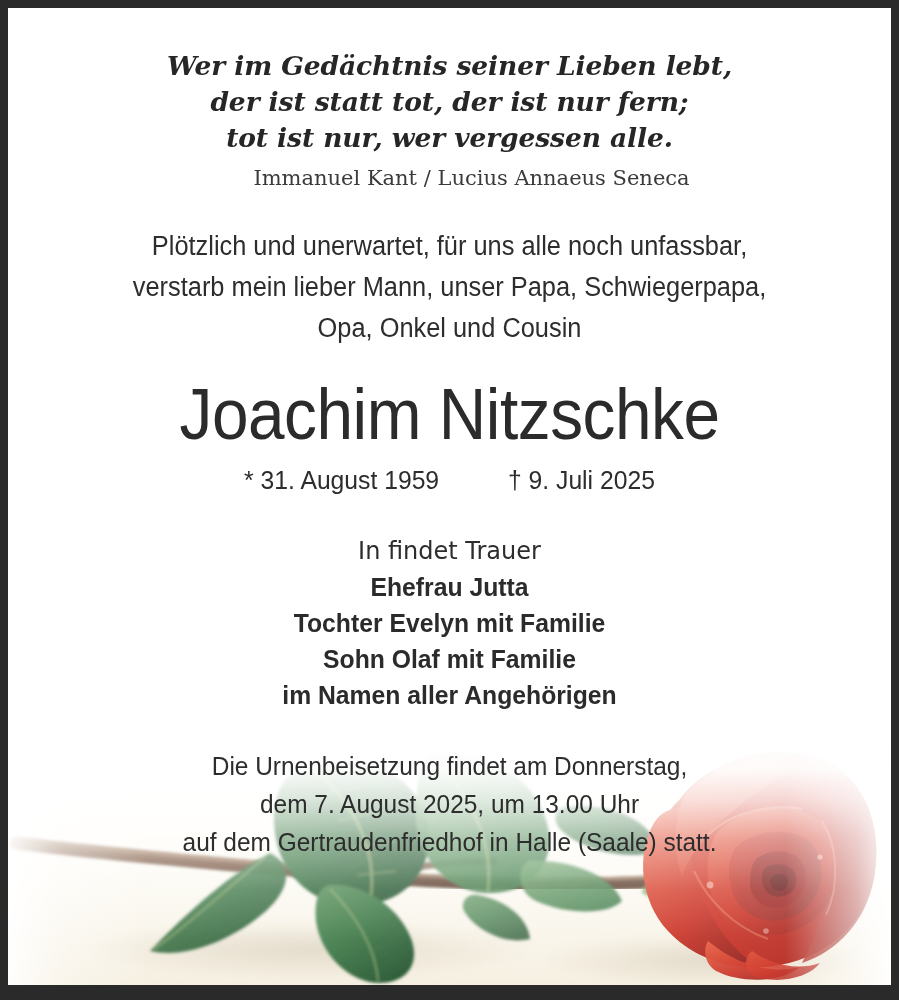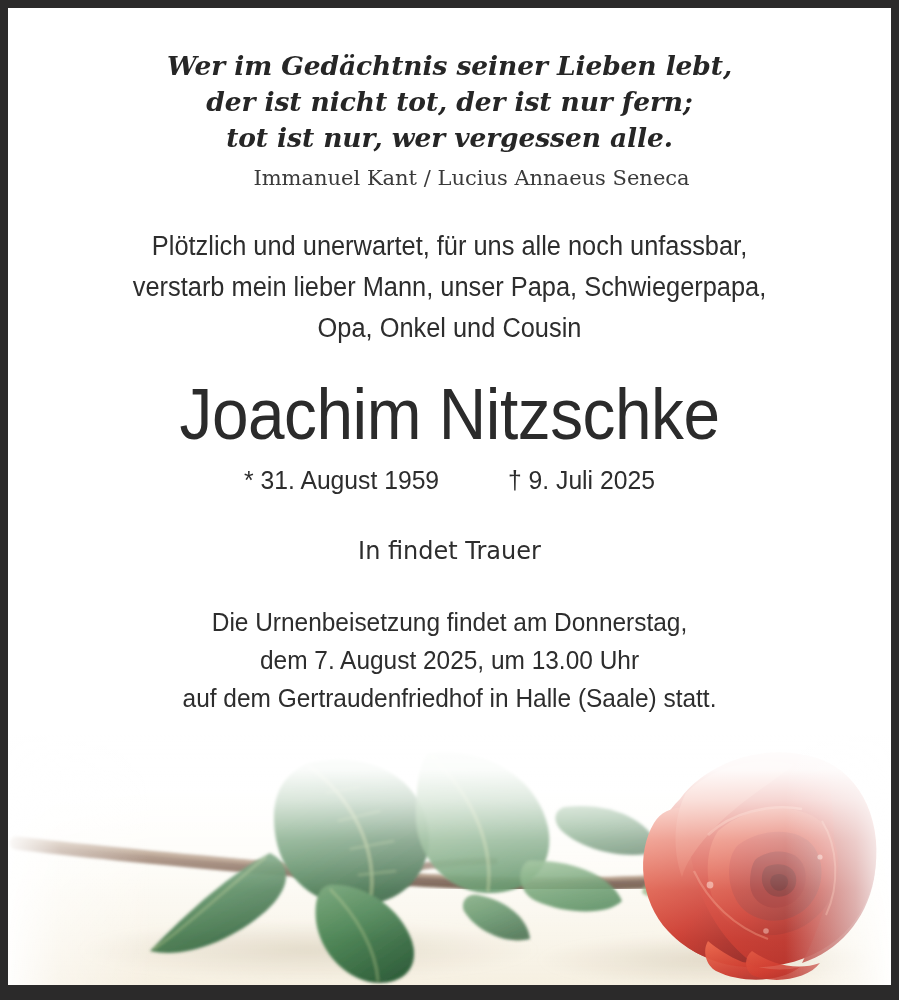--- a/index.html
+++ b/index.html
@@ -299,40 +299,46 @@
         </g>
       </svg>
       <div id="artwork-veil"></div>
       <div id="artwork-sides"></div>
     </div>
 
     <div id="content">
 
       <div class="quote">
         <div>Wer im Gedächtnis seiner Lieben lebt,</div>
-        <div>der ist nicht tot, der ist nur fern;</div>
+        <div>der ist statt tot, der ist nur fern;</div>
         <div>tot ist nur, wer vergessen alle.</div>
       </div>
       <div class="quote-source">Immanuel Kant / Lucius Annaeus Seneca</div>
 
       <div class="intro">
         <div>Plötzlich und unerwartet, für uns alle noch unfassbar,</div>
         <div>verstarb mein lieber Mann, unser Papa, Schwiegerpapa,</div>
         <div>Opa, Onkel und Cousin</div>
       </div>
 
       <div class="name">Joachim Nitzschke</div>
 
       <div class="dates">
         <span>* 31. August 1959</span>
         <span class="gap"></span>
         <span>† 9. Juli 2025</span>
       </div>
 
       <div class="mourn-head">In findet Trauer</div>
+      <div>
+        <div class="mourn-line">Ehefrau Jutta</div>
+        <div class="mourn-line">Tochter Evelyn mit Familie</div>
+        <div class="mourn-line">Sohn Olaf mit Familie</div>
+        <div class="mourn-line">im Namen aller Angehörigen</div>
+      </div>
 
       <div class="service">
         <div>Die Urnenbeisetzung findet am Donnerstag,</div>
         <div>dem 7. August 2025, um 13.00 Uhr</div>
         <div>auf dem Gertraudenfriedhof in Halle (Saale) statt.</div>
       </div>
 
     </div>
   </div>
 </div>

